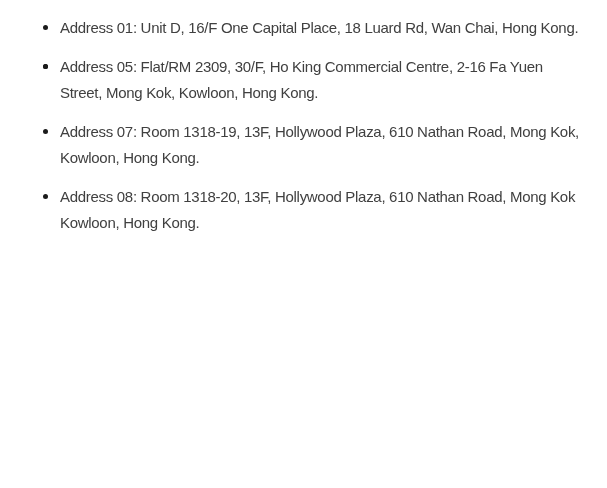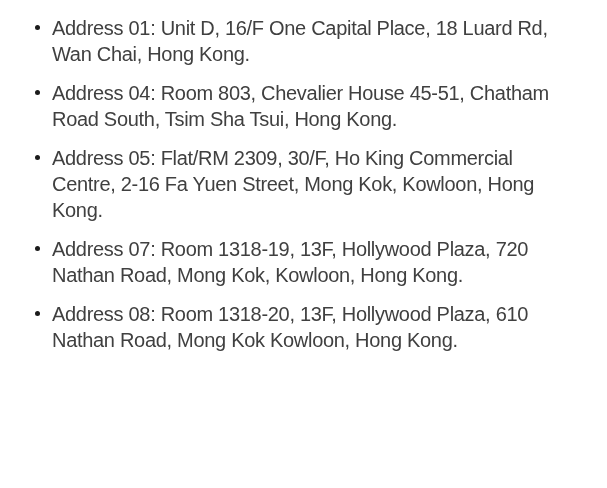--- a/index.html
+++ b/index.html
@@ -12,25 +12,25 @@
       font-family: "Liberation Sans", "DejaVu Sans", sans-serif;
     }
     ul.address-list {
       list-style: none;
       margin: 0;
       padding: 15px 0 0 52px;
     }
     li.address-item {
       position: relative;
       max-width: 528px;
-      font-size: 20px;
+      font-size: 15px;
       line-height: 26px;
       letter-spacing: -0.3px;
       color: #404040;
-      margin: 0 0 13px 0;
+      margin: 0 0 13px 8px;
     }
     .bullet {
       position: absolute;
       left: -17px;
       top: 10px;
       width: 5px;
       height: 5px;
       border-radius: 50%;
       background: #1b1b1b;
       display: block;
@@ -39,27 +39,26 @@
 </head>
 <body>
 
 <ul class="address-list">
   <li class="address-item">
     <span class="bullet"></span>
     <span>Address 01: Unit D, 16/F One Capital Place, 18 Luard Rd, Wan Chai, Hong Kong.</span>
   </li>
   <li class="address-item">
     <span class="bullet"></span>
-    <span>Address 04: Room 803, Chevalier House 45-51, Chatham Road South, Tsim Sha Tsui, Hong Kong.</span>
   </li>
   <li class="address-item">
     <span class="bullet"></span>
     <span>Address 05: Flat/RM 2309, 30/F, Ho King Commercial Centre, 2-16 Fa Yuen Street, Mong Kok, Kowloon, Hong Kong.</span>
   </li>
   <li class="address-item">
     <span class="bullet"></span>
-    <span>Address 07: Room 1318-19, 13F, Hollywood Plaza, 720 Nathan Road, Mong Kok, Kowloon, Hong Kong.</span>
+    <span>Address 07: Room 1318-19, 13F, Hollywood Plaza, 610 Nathan Road, Mong Kok, Kowloon, Hong Kong.</span>
   </li>
   <li class="address-item">
     <span class="bullet"></span>
     <span>Address 08: Room 1318-20, 13F, Hollywood Plaza, 610 Nathan Road, Mong Kok Kowloon, Hong Kong.</span>
   </li>
 </ul>
 
 </body></html>

